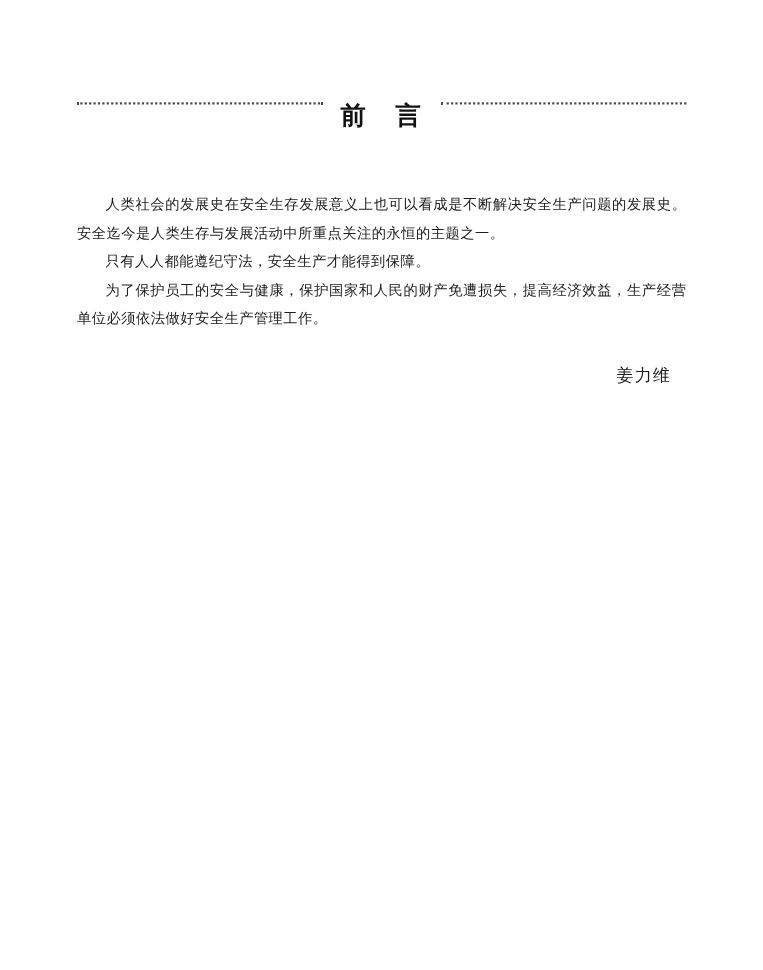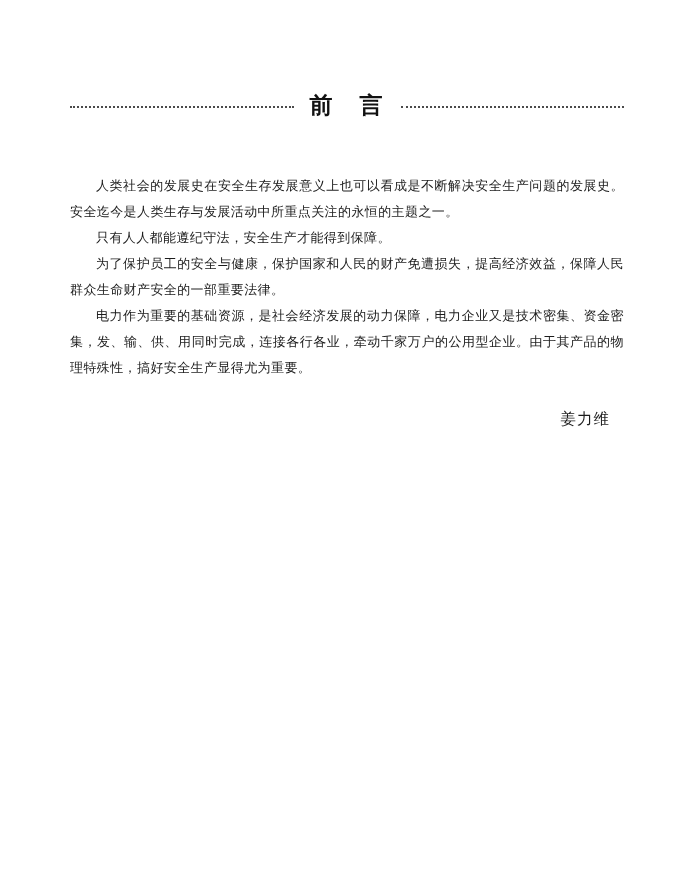--- a/index.html
+++ b/index.html
@@ -14,21 +14,20 @@
   .page {
     width: 694px;
     height: 882px;
     background: #ffffff;
     padding: 0 70px;
     overflow: hidden;
     position: relative;
   }
   .title-row {
     display: flex;
-    align-items: center;
     padding-top: 90px;
     gap: 16px;
   }
   .leader {
     flex: 1 1 auto;
     height: 0;
     border-top: 2px dotted #4a4a4a;
     margin-top: 3px;
   }
   .title {
@@ -63,19 +62,18 @@
 
   <div class="title-row">
     <div class="leader"></div>
     <div class="title">前　言</div>
     <div class="leader"></div>
   </div>
 
   <div class="content">
     <p>人类社会的发展史在安全生存发展意义上也可以看成是不断解决安全生产问题的发展史。安全迄今是人类生存与发展活动中所重点关注的永恒的主题之一。</p>
     <p>只有人人都能遵纪守法，安全生产才能得到保障。</p>
-    <p>为了保护员工的安全与健康，保护国家和人民的财产免遭损失，提高经济效益，保障人民群众生命财产安全的一部重要法律。</p>
-    <p>电力作为重要的基础资源，是社会经济发展的动力保障，电力企业又是技术密集、资金密集，发、输、供、用同时完成，连接各行各业，牵动千家万户的公用型企业。由于其产品的物理特殊性，搞好安全生产显得尤为重要。</p>
+    <p>为了保护员工的安全与健康，保护国家和人民的财产免遭损失，提高经济效益，生产经营单位必须依法做好安全生产管理工作。</p>
   </div>
 
   <div class="signature">姜力维</div>
 
 </div>
 
 </body></html>

